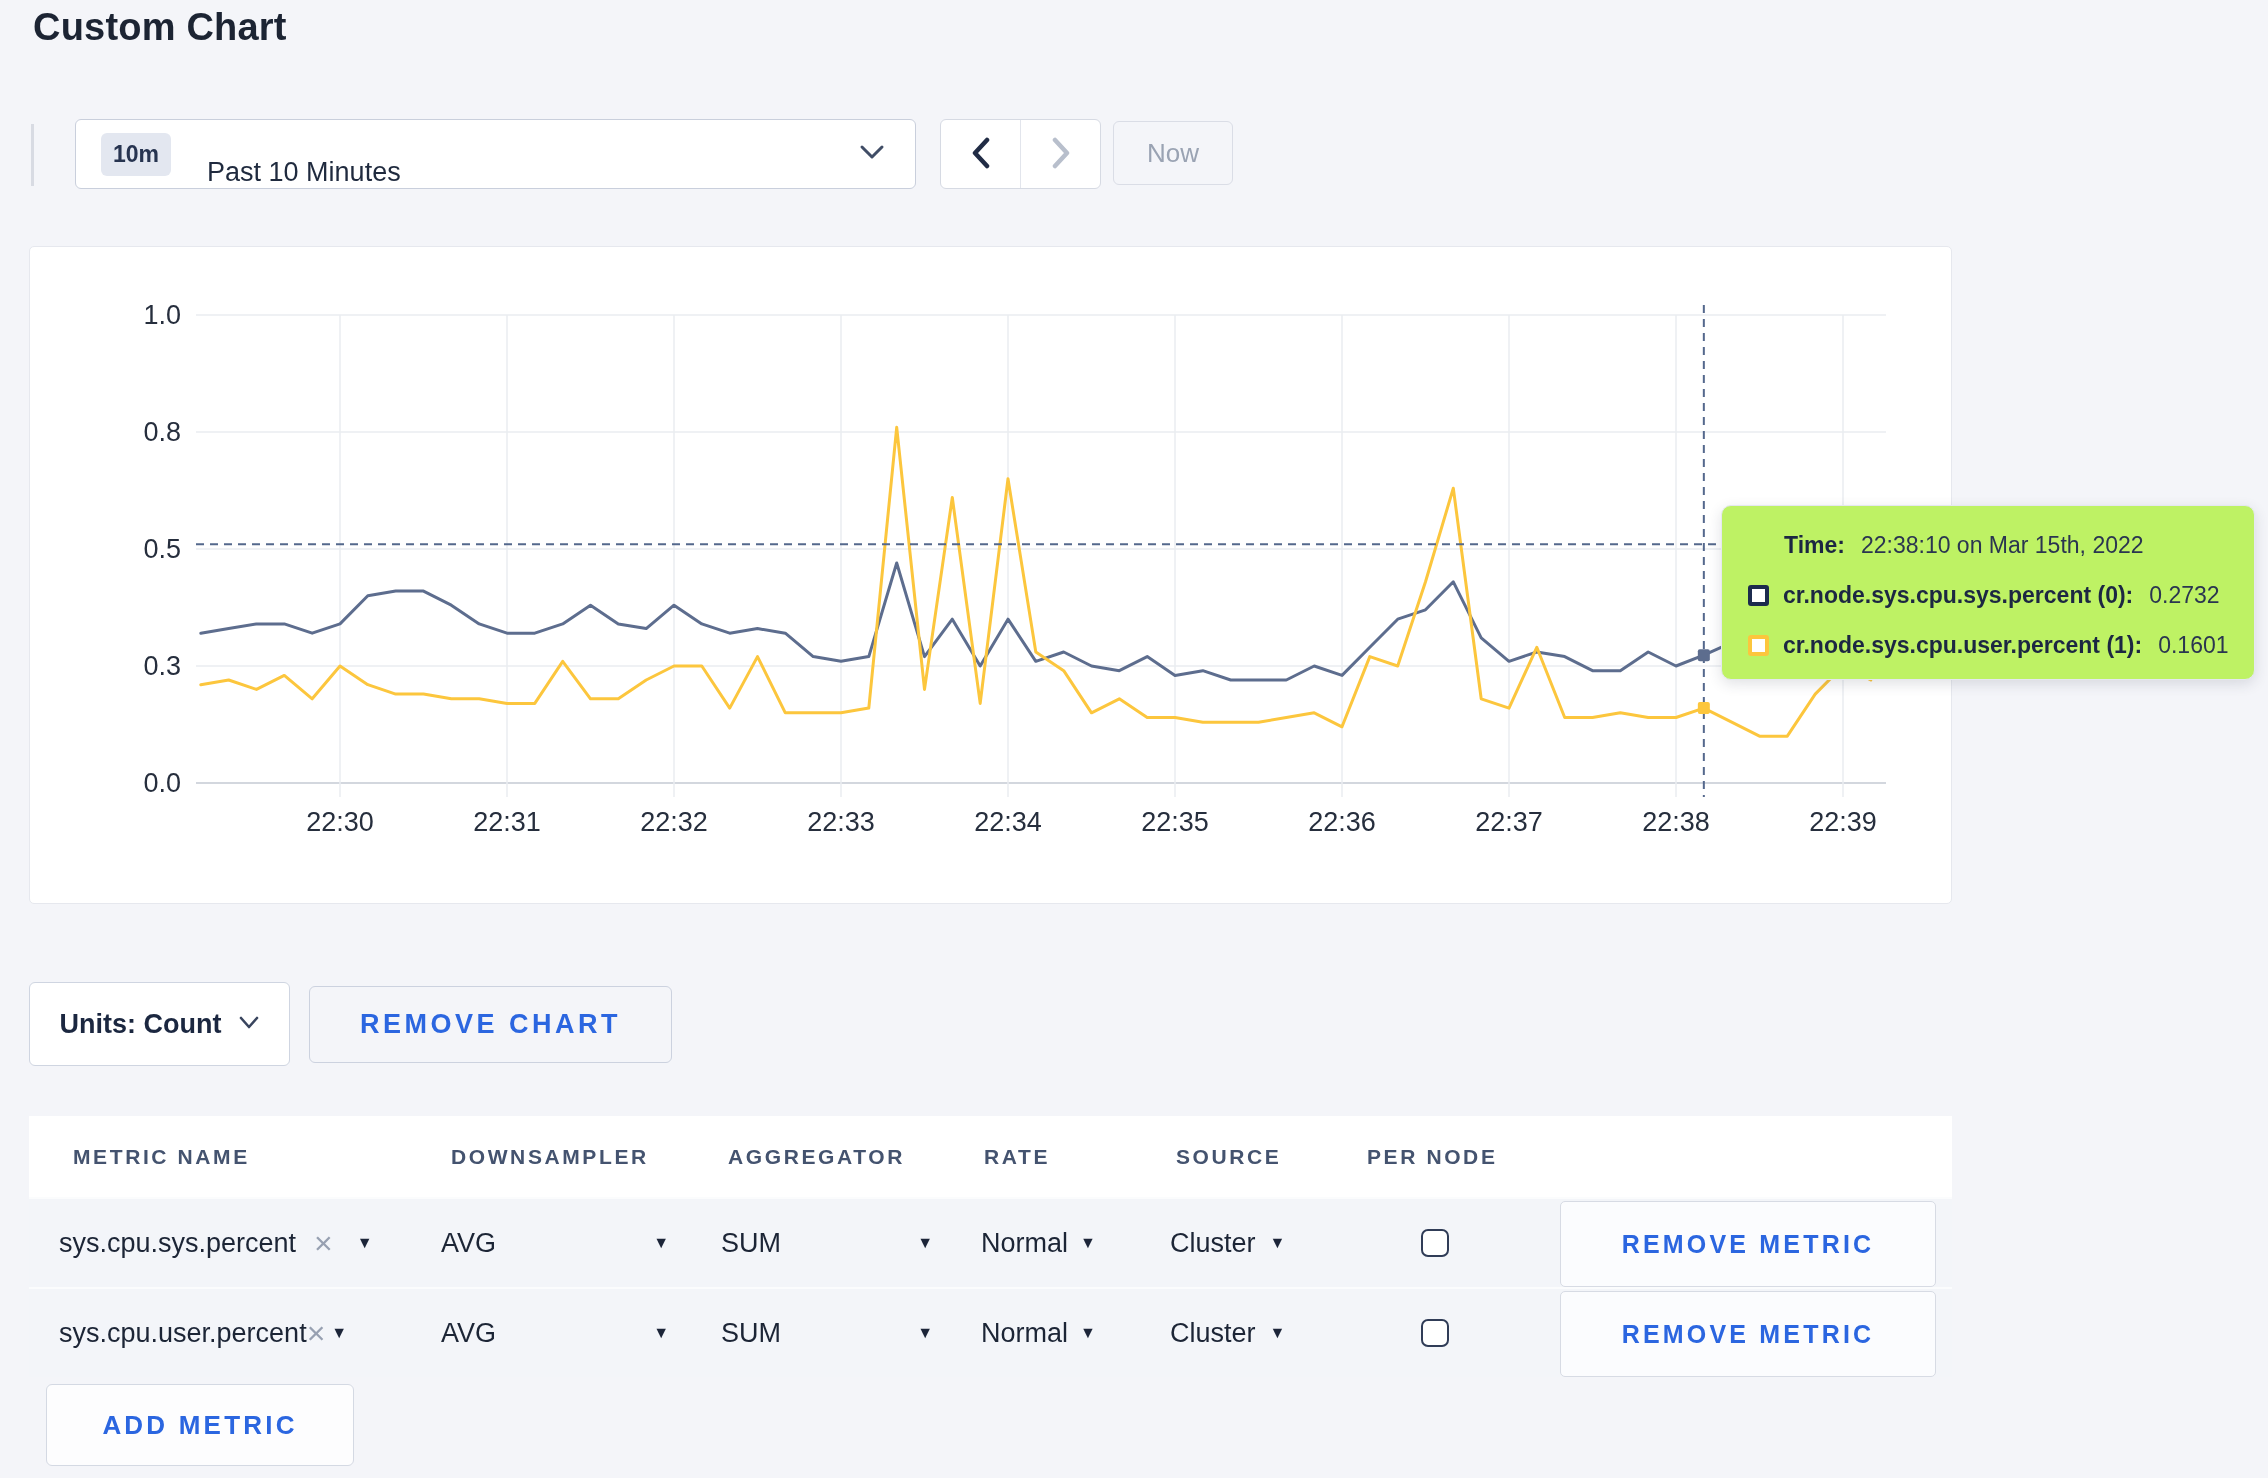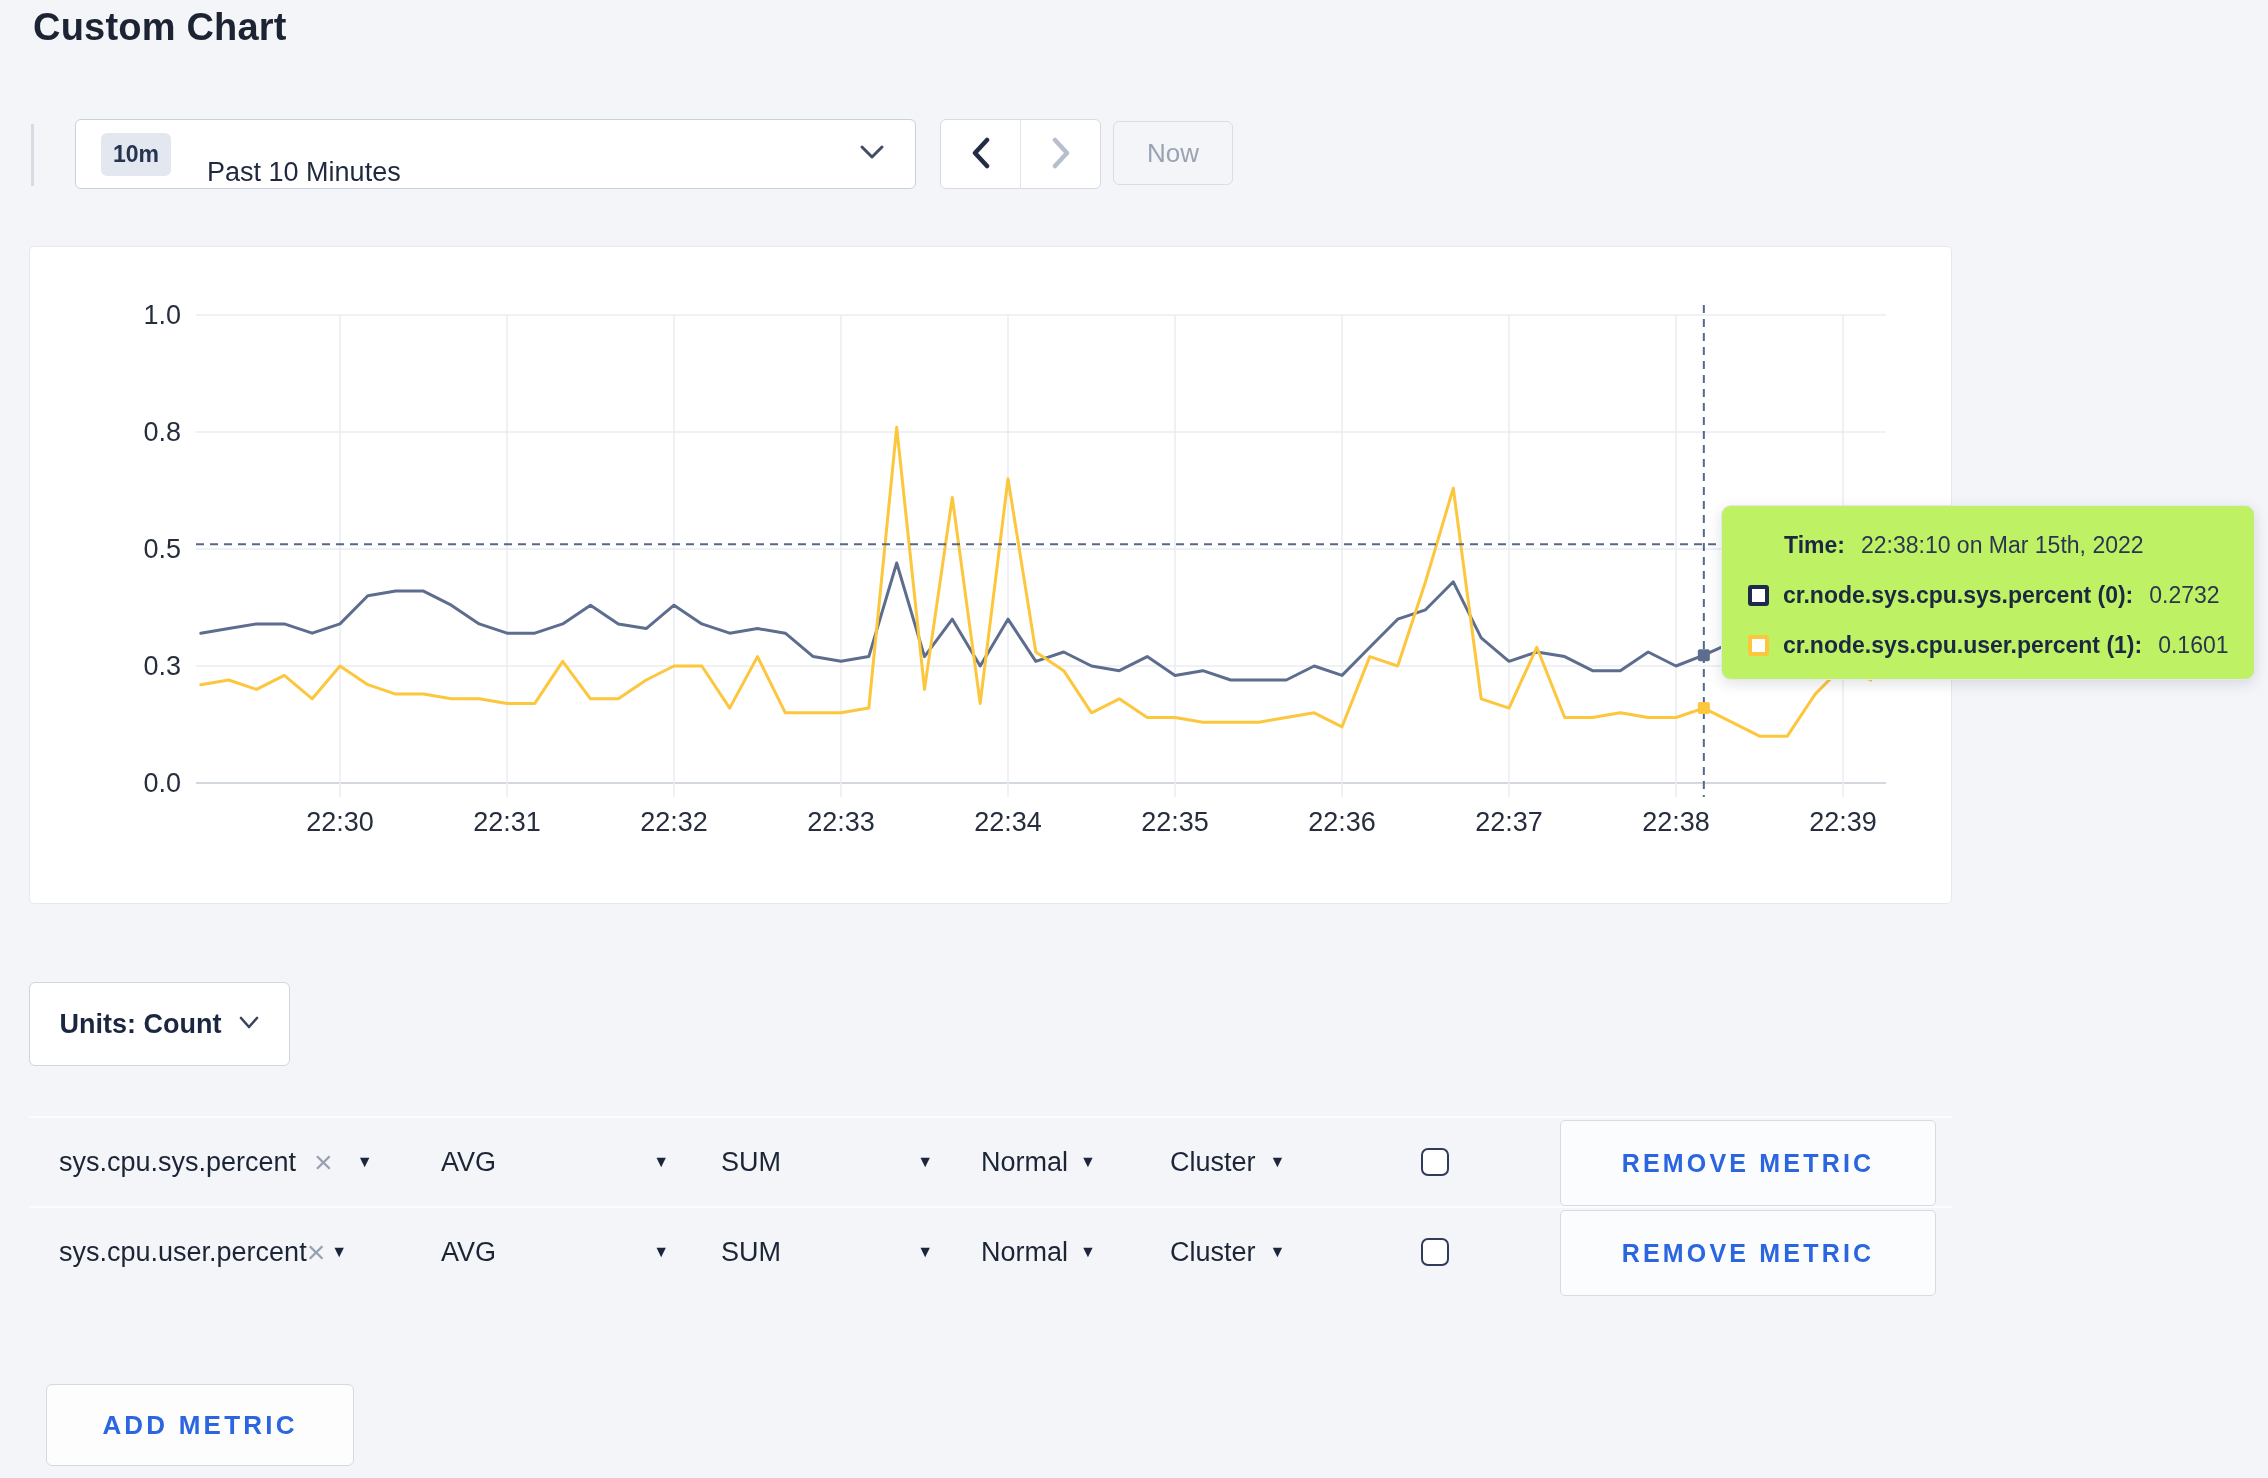--- a/index.html
+++ b/index.html
@@ -204,22 +204,31 @@
   </div>
 
   <div class="units-select">
     <span class="units-label">Units: Count</span>
     <span>
       <svg width="20" height="13" viewBox="0 0 20 13">
           <polyline points="2,2 10,11 18,2" fill="none" stroke="#39455e" stroke-width="2.6" stroke-linecap="round" stroke-linejoin="round"></polyline>
         </svg>
     </span>
   </div>
+  <button class="btn-remove-chart">REMOVE CHART</button>
 
   <div class="metrics-table">
+    <div class="mt-header">
+      <span style="left:44px">METRIC NAME</span>
+      <span style="left:422px">DOWNSAMPLER</span>
+      <span style="left:699px">AGGREGATOR</span>
+      <span style="left:955px">RATE</span>
+      <span style="left:1147px">SOURCE</span>
+      <span style="left:1338px">PER NODE</span>
+    </div>
 
     <div class="mt-row">
       <div class="cell" style="left:30px; gap:18px">
         <span class="val">sys.cpu.sys.percent</span>
         <span class="clear-x">×</span>
         <span class="caret" style="margin-left:6px">▼</span>
       </div>
       <div class="cell" style="left:412px; width:228px; justify-content:space-between">
         <span class="val">AVG</span>
         <span class="caret">▼</span>

